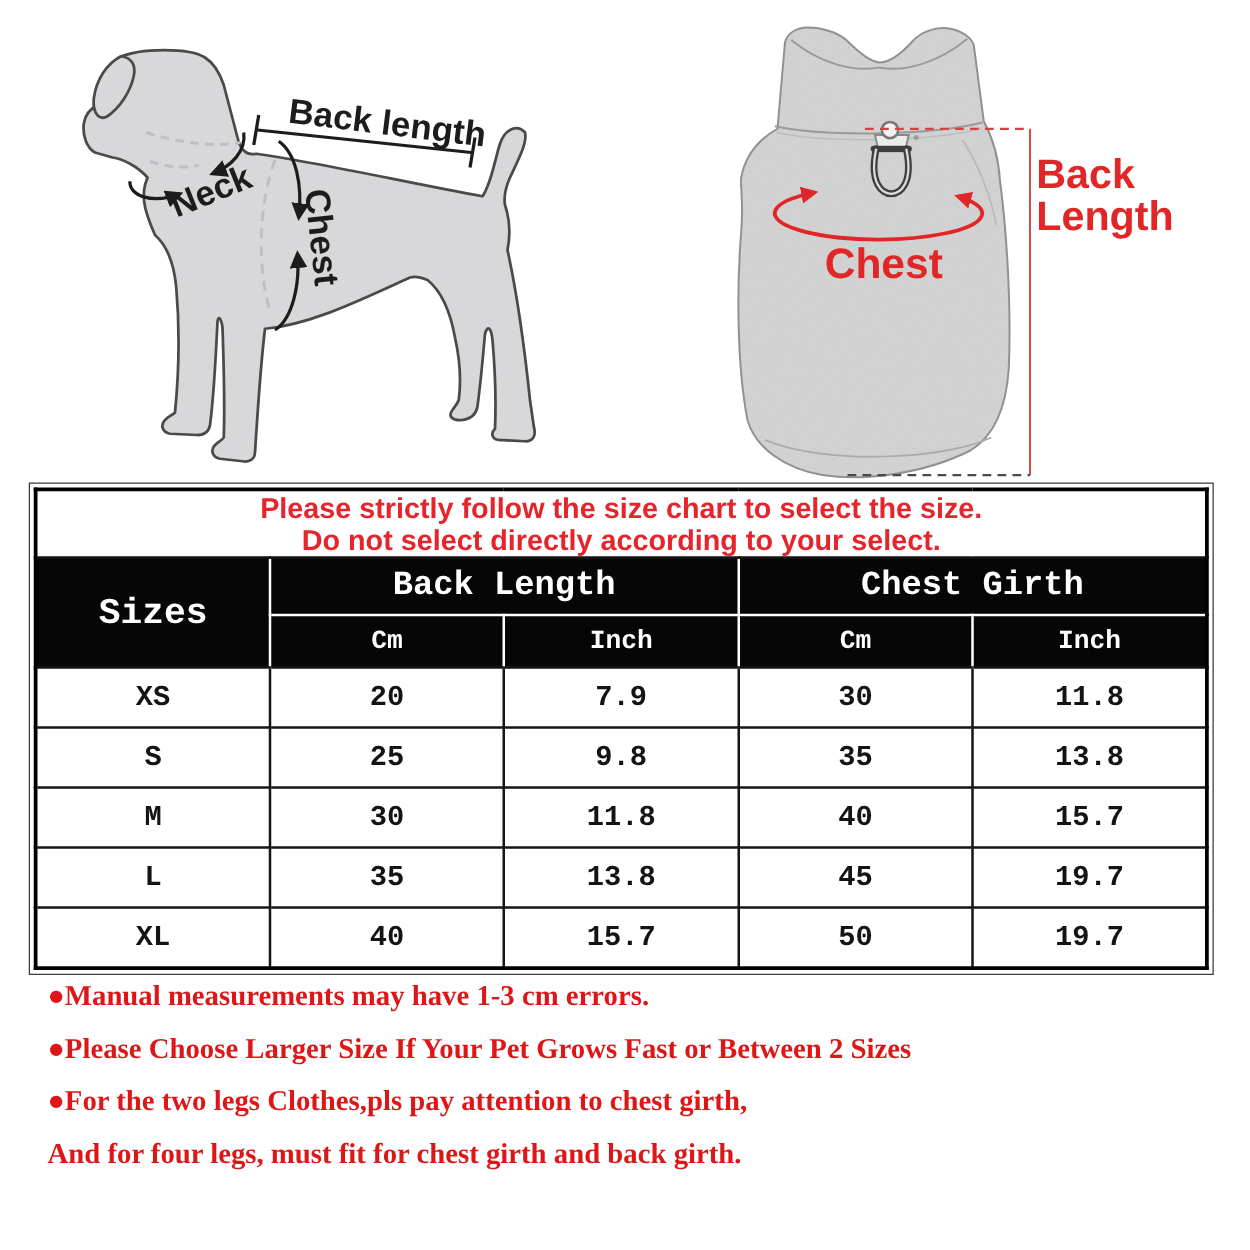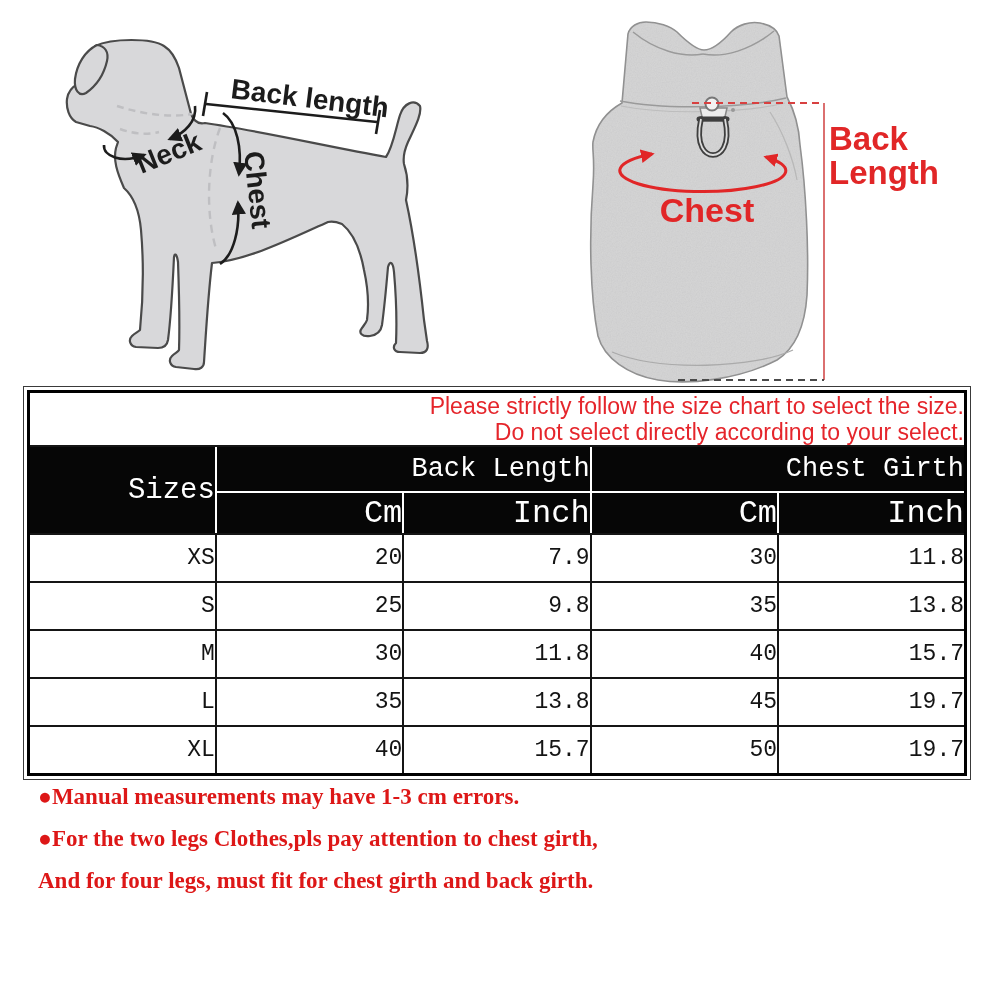--- a/index.html
+++ b/index.html
@@ -14,29 +14,29 @@
   .ann-red-bl{font-family:"Liberation Sans",sans-serif;font-weight:600;
               font-size:33px;fill:#e12627;}
   .ann-red-chest{font-family:"Liberation Sans",sans-serif;font-weight:700;
                  font-size:34px;fill:#e12627;}
 
   
   .table-outer{position:absolute;left:23px;top:386px;width:948px;
                border:1px solid #3a3a3a;padding:3px;box-sizing:border-box;background:#fff;}
   table.size-table{width:100%;border-collapse:collapse;table-layout:fixed;
                    border:3px solid #000;}
-  table.size-table td{text-align:right;vertical-align:middle;padding:0;}
+  table.size-table td{text-align:center;vertical-align:middle;padding:0;font-weight:bold;}
   td.warn-cell{height:52px;background:#fff;border-bottom:2px solid #151515;}
   .warn-line{font-family:"Liberation Sans",sans-serif;font-size:23px;
              color:#e5252b;line-height:26px;}
   .hdr-td{background:#060606;color:#fff;
           font-family:"Liberation Mono",monospace;}
   td.h-size{font-size:29px;border:2px solid #fff;border-bottom:2px solid #151515;}
   td.h-group{font-size:27px;height:44px;border:2px solid #fff;border-top:2px solid #151515;}
-  td.h-sub{font-size:32px;height:40px;border:2px solid #fff;border-bottom:2px solid #151515;}
+  td.h-sub{font-size:21px;height:40px;border:2px solid #fff;border-bottom:2px solid #151515;}
   td.d-cell{height:46px;border:2px solid #151515;background:#fff;
             font-family:"Liberation Mono",monospace;font-size:23px;color:#141414;}
 
   
   .notes{position:absolute;left:38px;top:784px;width:930px;
          font-family:"Liberation Serif",serif;font-weight:700;color:#dd1717;}
   .notes p{margin:0 0 16px 0;font-size:23px;line-height:26px;}
   .notes p.nt{margin-bottom:15px;}
 </style>
 </head>
@@ -206,15 +206,16 @@
     <td class="d-cell">15.7</td>
     <td class="d-cell">50</td>
     <td class="d-cell">19.7</td>
   </tr>
   </tbody>
 </table>
 </div>
 
 <div class="notes">
   <p>●Manual measurements may have 1-3 cm errors.</p>
+  <p>●Please Choose Larger Size If Your Pet Grows Fast or Between 2 Sizes</p>
   <p>●For the two legs Clothes,pls pay attention to chest girth,</p>
   <p>And for four legs, must fit for chest girth and back girth.</p>
 </div>
 
 </body></html>

